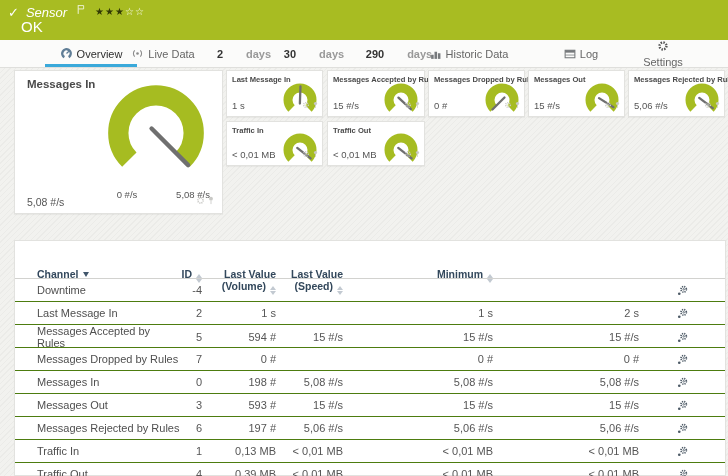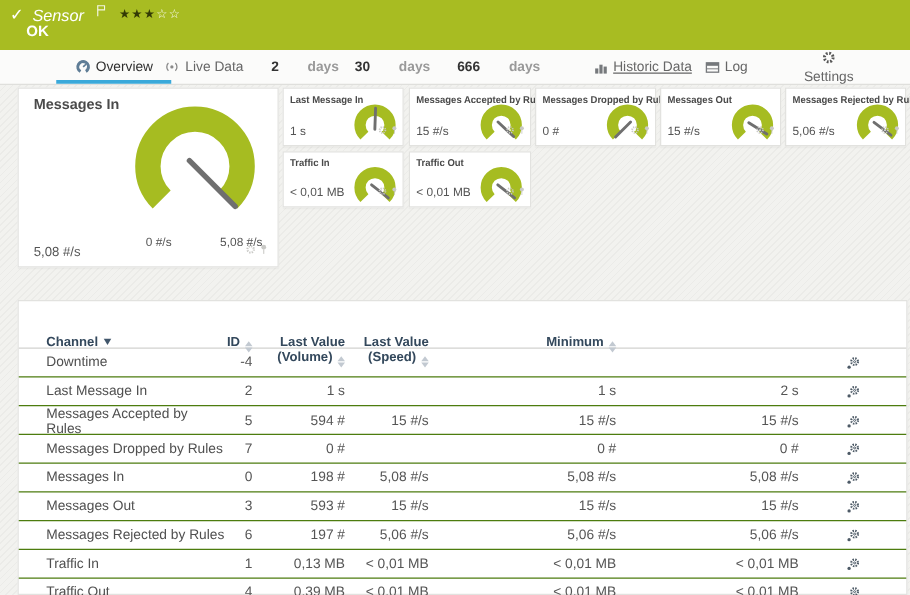--- a/index.html
+++ b/index.html
@@ -11,21 +11,21 @@
   }
   
   .header{position:absolute;left:0;top:0;width:728px;height:40px;background:#a8bc22;}
   .hdr-row{position:absolute;left:8px;top:4px;display:flex;align-items:center;height:16px;}
   .check{color:#fff;font-weight:bold;font-size:13px;margin-right:7px;}
   .sensor-type{color:#fff;font-style:italic;font-size:13px;margin-right:6px;}
   .sensor-title{color:#fff;font-weight:bold;font-size:12.5px;letter-spacing:-0.2px;}
   .flag{margin-left:4px;margin-top:-4px;opacity:.85;}
   .stars{margin-left:10px;font-size:10px;letter-spacing:1px;cursor:pointer;margin-top:-1px;}
   .star.f{color:#333a05;} .star.e{color:rgba(255,255,255,.95);}
-  .sensor-status{position:absolute;left:21px;top:18px;color:#fff;font-size:12px;font-weight:bold;}
+  .sensor-status{position:absolute;left:21px;top:18px;color:#fff;font-size:15px;font-weight:normal;}
   
   .tabbar{position:absolute;left:0;top:40px;width:728px;height:28px;background:#fbfbfa;border-bottom:1px solid #dfdfdc;box-sizing:border-box;}
   .tab{position:absolute;top:0;height:27px;display:flex;align-items:center;justify-content:center;gap:4px;
        font-size:11px;color:#666;cursor:pointer;white-space:nowrap;}
   .tab .ticon{display:inline-flex;align-items:center;}
   .tab.active{color:#2e2e2e;}
   .tab.active::after{content:"";position:absolute;left:0;right:0;bottom:0;height:3px;background:#3aa9da;}
   .tab b{color:#333;font-size:11px;}
   .tab .days{color:#999;margin-left:19px;font-weight:bold;}
   
@@ -103,24 +103,24 @@
     </div>
     <div class="tab" style="left:226px;width:36px;">
       <b>2</b>
         <span class="days">days</span>
     </div>
     <div class="tab" style="left:294px;width:40px;">
       <b>30</b>
         <span class="days">days</span>
     </div>
     <div class="tab" style="left:376px;width:46px;">
-      <b>666</b>
+      <b>290</b>
         <span class="days">days</span>
     </div>
-    <div class="tab" style="left:481px;width:66px;text-decoration:underline;">
+    <div class="tab" style="left:436px;width:66px;">
       <span class="ticon">
         <svg width="12" height="12" viewBox="0 0 16 16">
             <rect x="1.5" y="9" width="3.4" height="5.5" fill="#76797c"></rect>
             <rect x="6" y="5" width="3.4" height="9.5" fill="#76797c"></rect>
             <rect x="10.5" y="7" width="3.4" height="7.5" fill="#76797c"></rect>
           </svg>
       </span>
       <span>Historic Data</span>
     </div>
     <div class="tab" style="left:561px;width:40px;">

